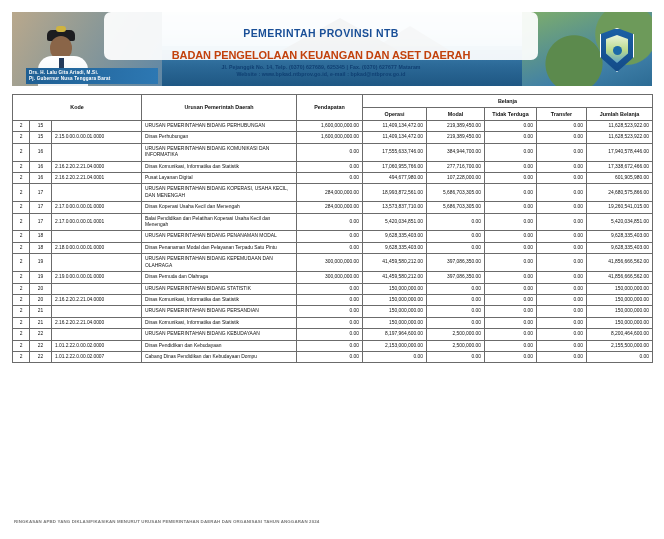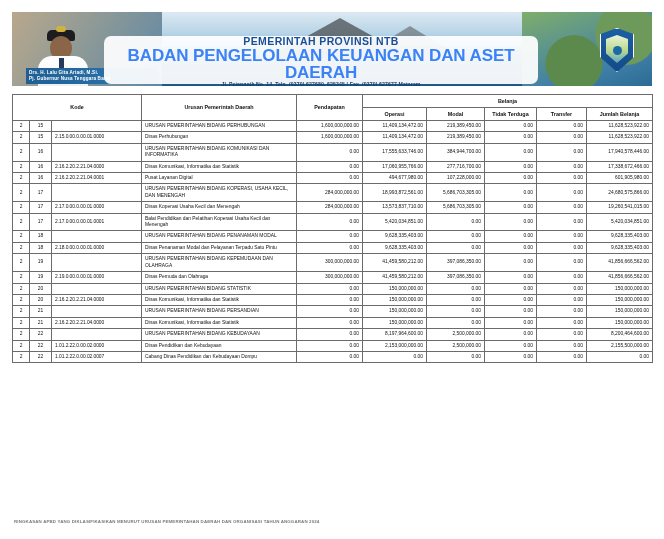--- a/index.html
+++ b/index.html
@@ -104,41 +104,41 @@
     font-size: 4.6px;
     font-weight: bold;
     line-height: 6px;
     padding: 2px 3px;
     letter-spacing: .2px;
   }
 
   
   .title-plate {
     position: absolute;
-    left: 92px; top: 24px;
+    left: 92px; top: 0;
     width: 434px; height: 48px;
     background: rgba(255,255,255,.93);
     border-radius: 7px;
     text-align: center;
-    padding-top: 0;
+    padding-top: 16px;
   }
   .t-line1 {
     color: #1a4f97;
     font-size: 10.5px;
     font-weight: bold;
     letter-spacing: .4px;
     line-height: 11px;
   }
   .t-line2 {
-    color: #3b82f6;
-    font-size: 17px;
+    color: #c2410c;
+    font-size: 11px;
     font-weight: bold;
     letter-spacing: -.1px;
     line-height: 17px;
-    margin-top: 0px;
+    margin-top: 8px;
   }
   .t-line3, .t-line4 {
     color: #0f3f72;
     font-size: 5.2px;
     font-weight: bold;
     line-height: 7px;
     letter-spacing: .1px;
   }
 
   

